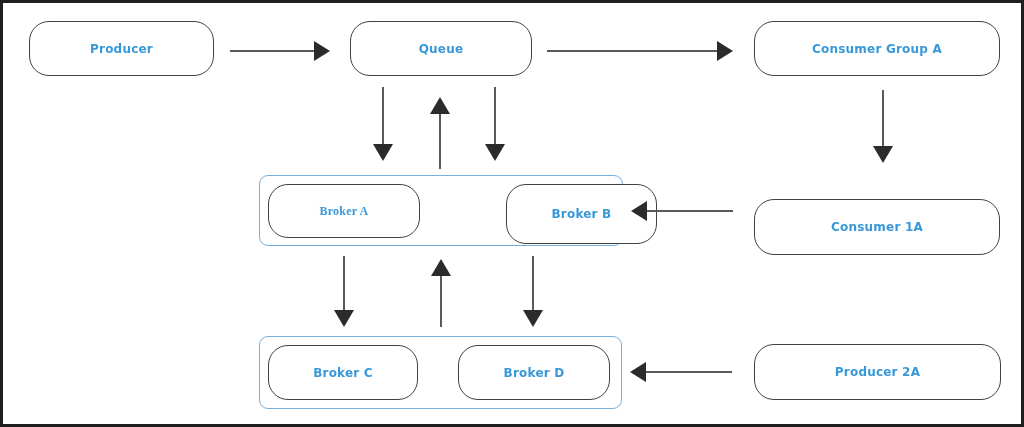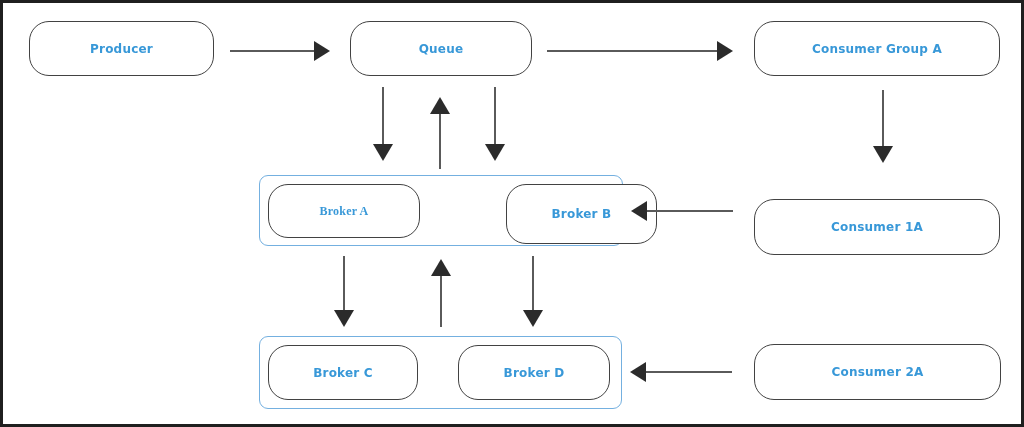--- a/index.html
+++ b/index.html
@@ -57,21 +57,21 @@
 </head>
 <body>
 
 <div class="canvas">
 
   <div class="node" id="producer">Producer</div>
   <div class="node" id="queue">Queue</div>
   <div class="node" id="consumer-group-a">Consumer Group A</div>
 
   <div class="node" id="consumer-1a">Consumer 1A</div>
-  <div class="node" id="consumer-2a">Consumer 2A</div>
+  <div class="node" id="consumer-2a">Producer 2A</div>
 
   <div class="group" id="broker-group-1"></div>
   <div class="node" id="broker-a">Broker A</div>
   <div class="node" id="broker-b">Broker B</div>
 
   <div class="group" id="broker-group-2"></div>
   <div class="node" id="broker-c">Broker C</div>
   <div class="node" id="broker-d">Broker D</div>
 
   <div>

